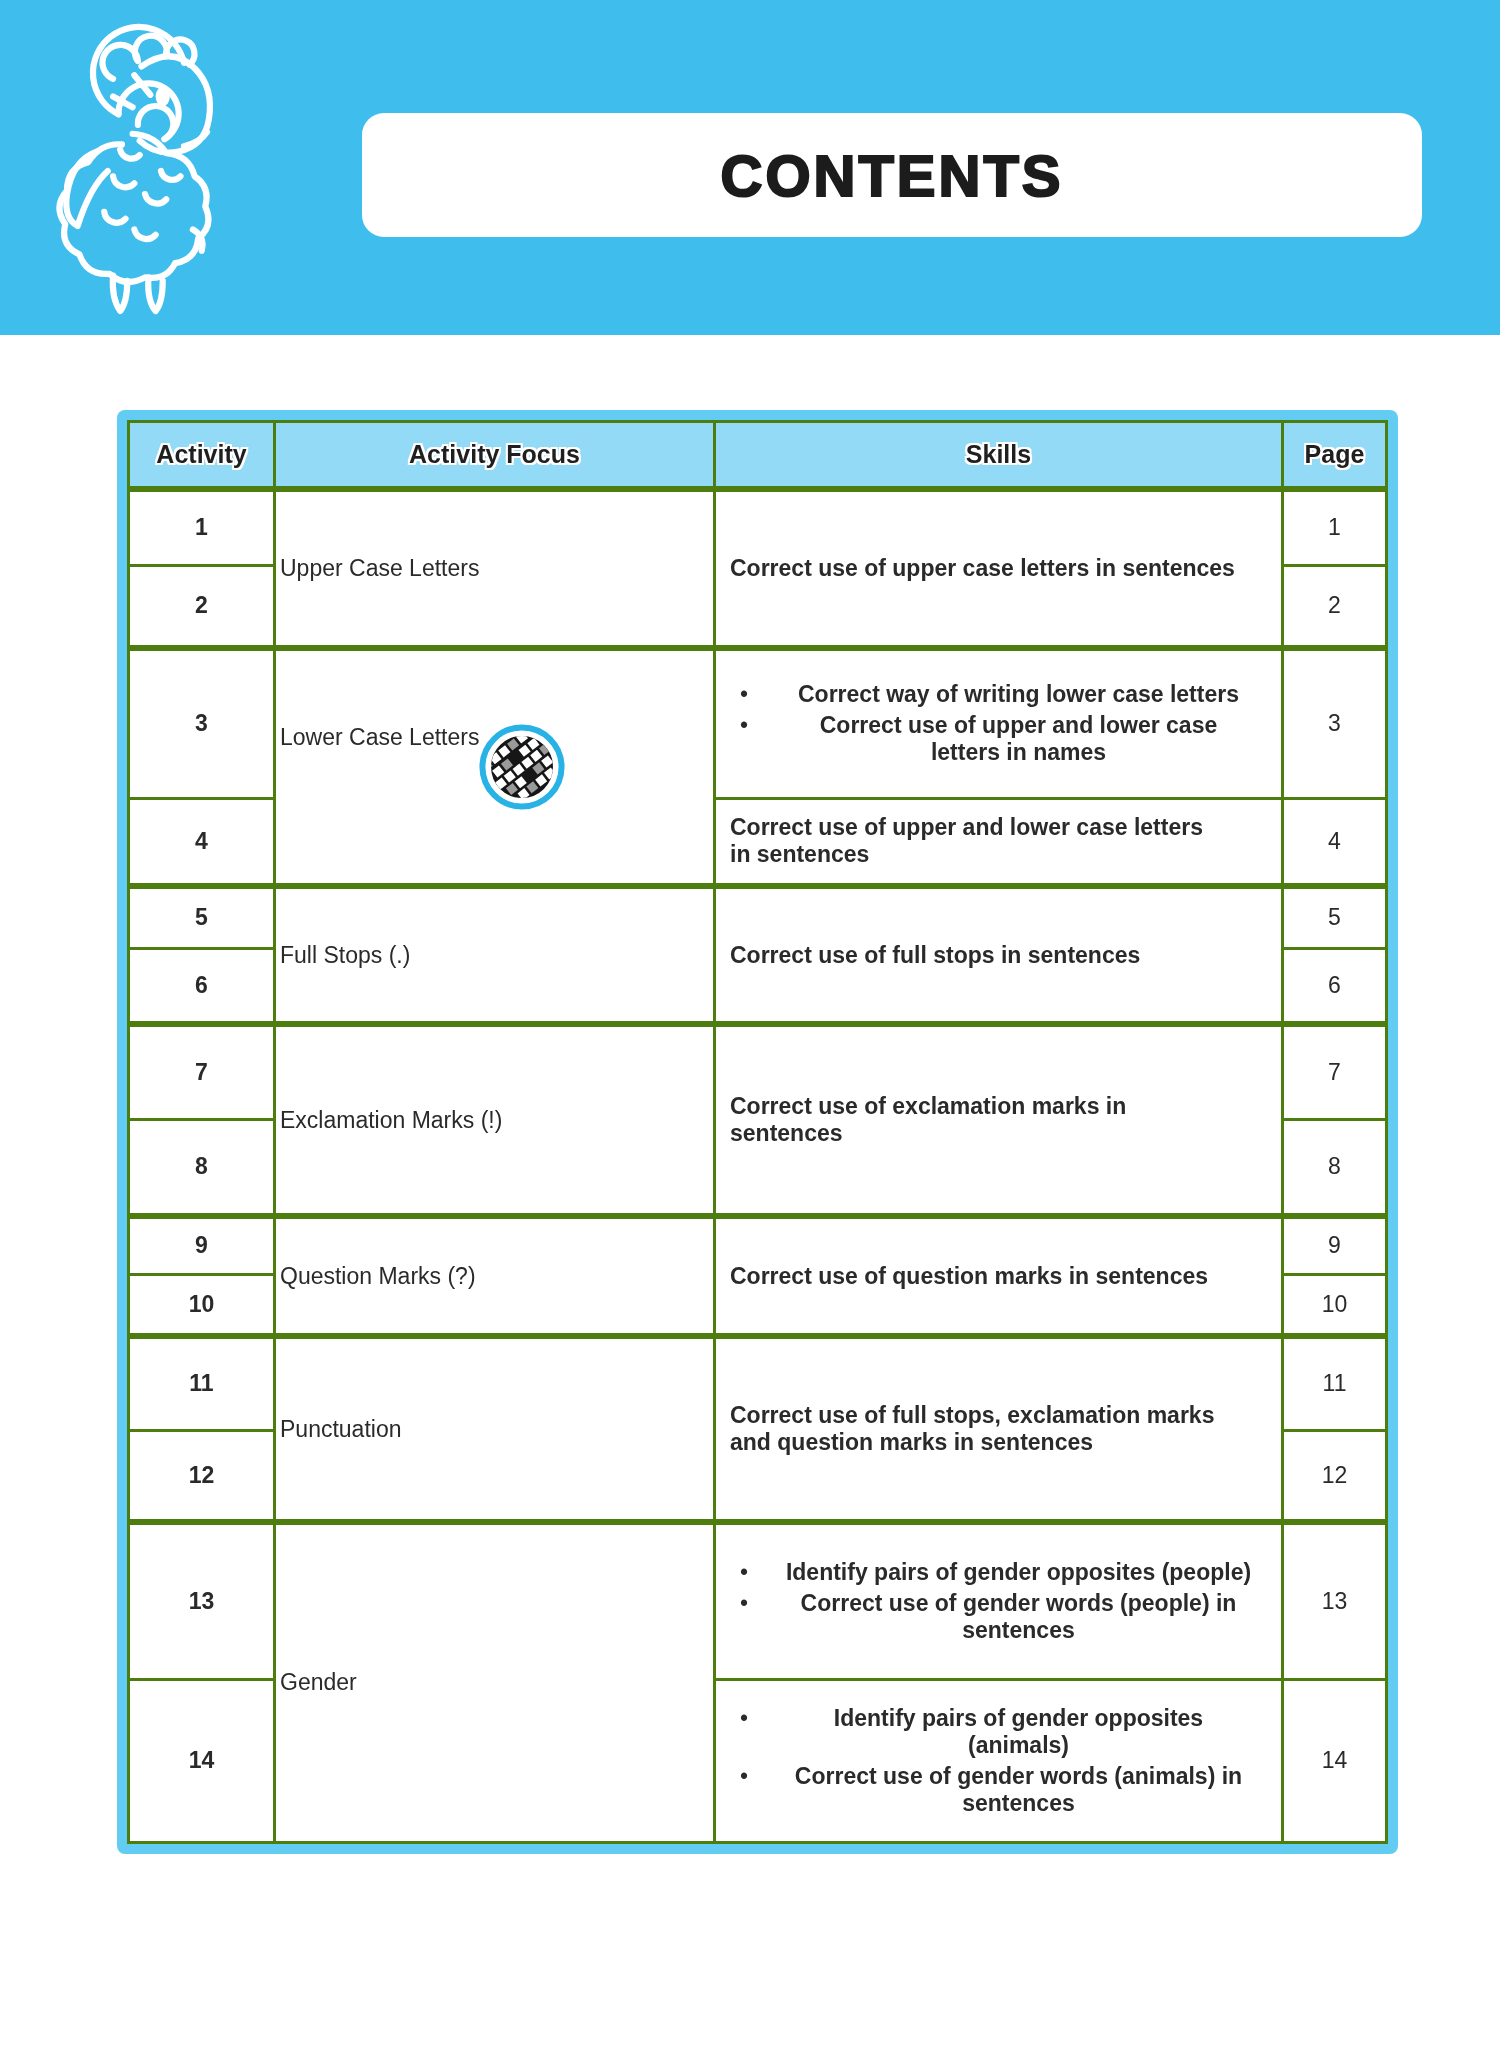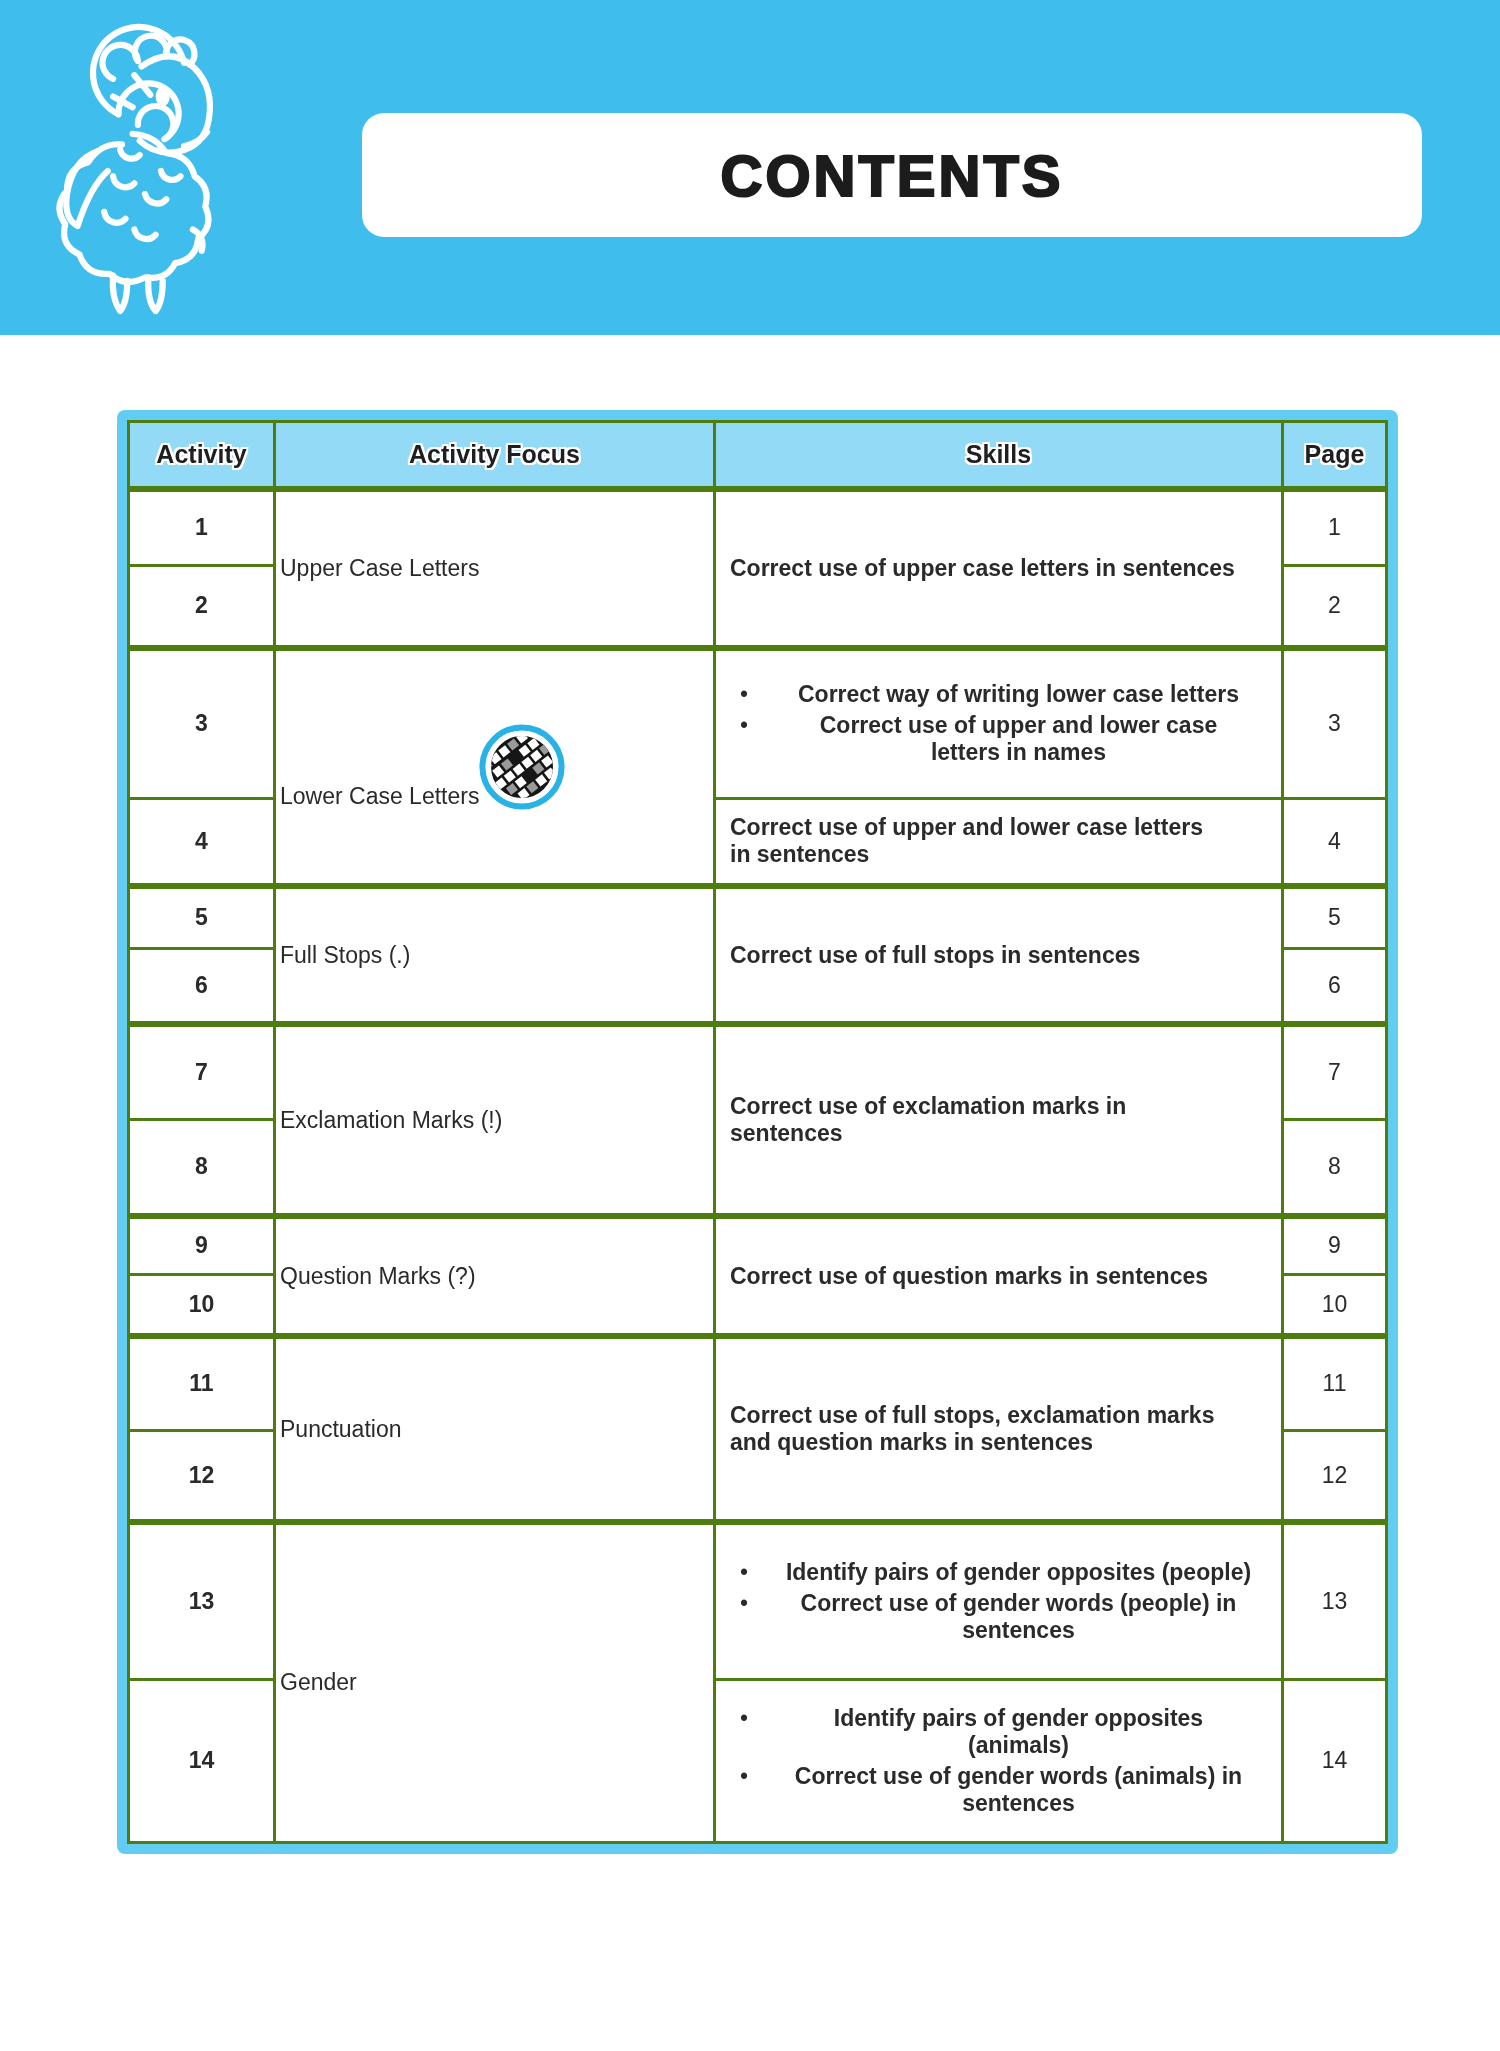--- a/index.html
+++ b/index.html
@@ -82,21 +82,21 @@
     font-weight:bold;
   }
   td.pg{
     text-align:center;
     font-weight:normal;
   }
   td.focus{
     padding-left:4px;
   }
   .focus-inner{
-    display:flex;align-items:flex-end;
+    display:flex;align-items:flex-start;
   }
   td.skills{
     padding:10px 10px 10px 14px;
   }
   .skill-text{white-space:pre-line;display:inline-block;font-weight:bold;}
 
   ul.bullets{
     margin:0;padding:0;list-style:none;
   }
   ul.bullets li{

